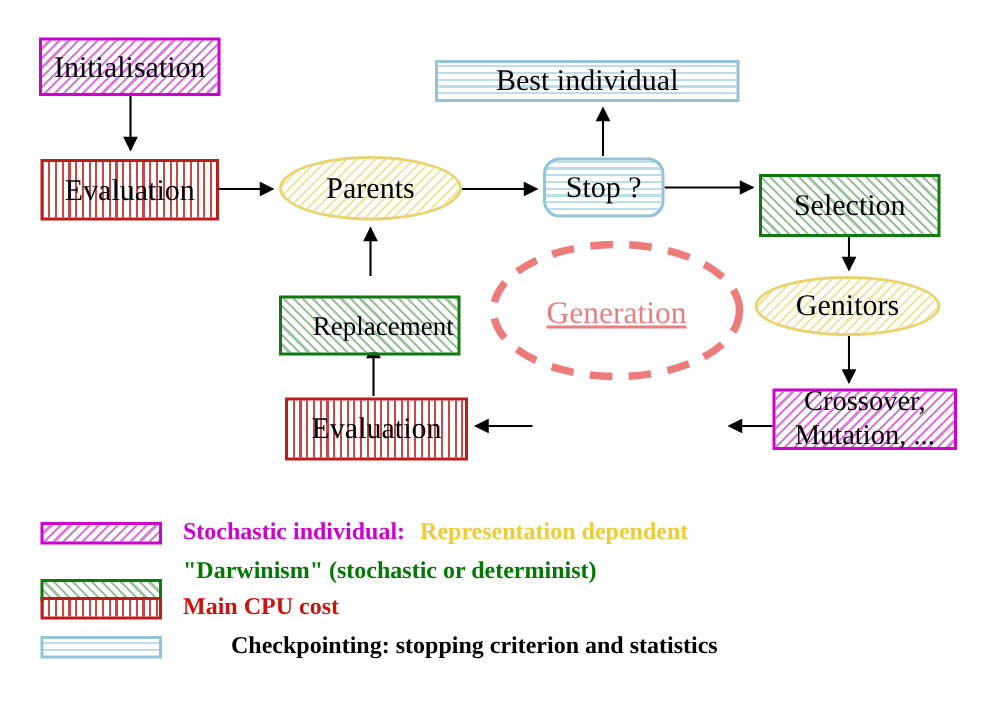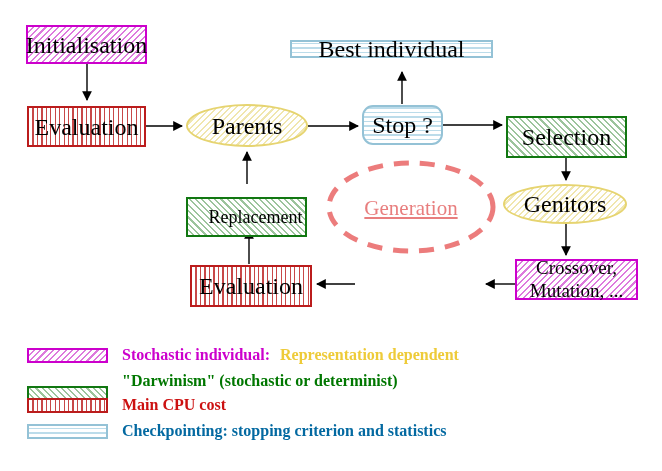--- a/index.html
+++ b/index.html
@@ -2,60 +2,60 @@
 <html><head>
 <meta charset="utf-8">
 <style>
   html,body{margin:0;padding:0;background:#ffffff;}
   #canvas{
     position:relative;width:662px;height:471px;background:#ffffff;overflow:hidden;
     font-family:"Liberation Serif","DejaVu Serif",serif;
   }
   .node{position:absolute;display:flex;align-items:center;justify-content:center;
         box-sizing:border-box;color:#000;text-align:center;}
-  .lbl{font-size:24px;color:#000;line-height:1;}
+  .lbl{font-size:20px;color:#000;line-height:1;}
   
   .hatch-magenta{border:2px solid #cc00cc;
     background:repeating-linear-gradient(135deg,#ffffff 0 3px,#dd7add 3px 4.5px);}
   .hatch-green{border:2px solid #117711;
     background:repeating-linear-gradient(45deg,#ffffff 0 3px,#9cc49c 3px 4.5px);margin-top:12px;}
   .stripe-red{border:2px solid #bb1c1c;
     background:repeating-linear-gradient(90deg,#ffffff 0 3px,#c84848 3px 4.5px);}
   .stripe-cyan{border:2px solid #94c2d6;
     background:repeating-linear-gradient(0deg,#ffffff 0 3px,#bcdcea 3px 4.5px);}
   .hatch-yellow{border:2px solid #e6d470;
     background:repeating-linear-gradient(135deg,#ffffff 0 3px,#f0e6ae 3px 4.5px);}
   .ellipse{border-radius:50%;justify-content:center;}
   
   #initialisation{left:26px;top:25px;width:121px;height:39px;}
   #evaluation-top{left:27px;top:106px;width:119px;height:41px;}
   #parents{left:186px;top:104px;width:122px;height:43px;}
   #stop{left:362px;top:105px;width:81px;height:40px;border-radius:11px;}
-  #best-individual{left:290px;top:40px;width:203px;height:18px;}
+  #best-individual{left:290px;top:40px;width:203px;height:28px;}
   #selection{left:506px;top:104px;width:121px;height:42px;}
   #replacement{left:186px;top:185px;width:121px;height:40px;padding-left:18px;}
   #replacement .lbl{font-size:18px;}
   #genitors{left:503px;top:184px;width:124px;height:40px;}
   #crossover{left:515px;top:259px;width:123px;height:41px;}
   #crossover .lbl{font-size:19px;line-height:1.2;}
   #offspring{left:355px;top:264px;width:125px;height:40px;}
   #evaluation-bottom{left:190px;top:265px;width:122px;height:42px;}
   #generation-label{position:absolute;left:327px;top:195px;width:168px;height:26px;
     display:flex;align-items:center;justify-content:center;
     color:#e87e7e;font-size:21px;text-decoration:underline;}
   #arrow-layer{position:absolute;left:0;top:0;width:662px;height:471px;}
   
   .legend-row{position:absolute;left:27px;height:16px;}
   .swatch{position:absolute;left:0;top:0;width:81px;height:15px;box-sizing:border-box;}
   .legend-text{position:absolute;left:95px;top:-3px;width:540px;white-space:nowrap;
     font-weight:bold;font-size:16px;line-height:20px;}
   #legend-row-1{top:348px;} #legend-row-2{top:374px;}
   #legend-row-3{top:398px;} #legend-row-4{top:424px;}
   .t-magenta{color:#cc00cc;} .t-gold{color:#eecb39;margin-left:10px;}
-  .t-green{color:#007700;} .t-red{color:#cc1111;} .t-cyan{color:#0369a1;}
+  .t-green{color:#007700;} .t-red{color:#cc1111;} .t-cyan{color:#000000;margin-left:32px;}
 </style>
 </head>
 <body>
 
 <div id="canvas">
 
   <svg id="arrow-layer" viewBox="0 0 662 471" xmlns="http://www.w3.org/2000/svg">
     <defs>
       <marker id="ah" viewBox="0 0 10 10" refX="9" refY="5" markerWidth="11" markerHeight="7" orient="auto">
         <path d="M0,0 L10,5 L0,10 z" fill="#000"></path>

